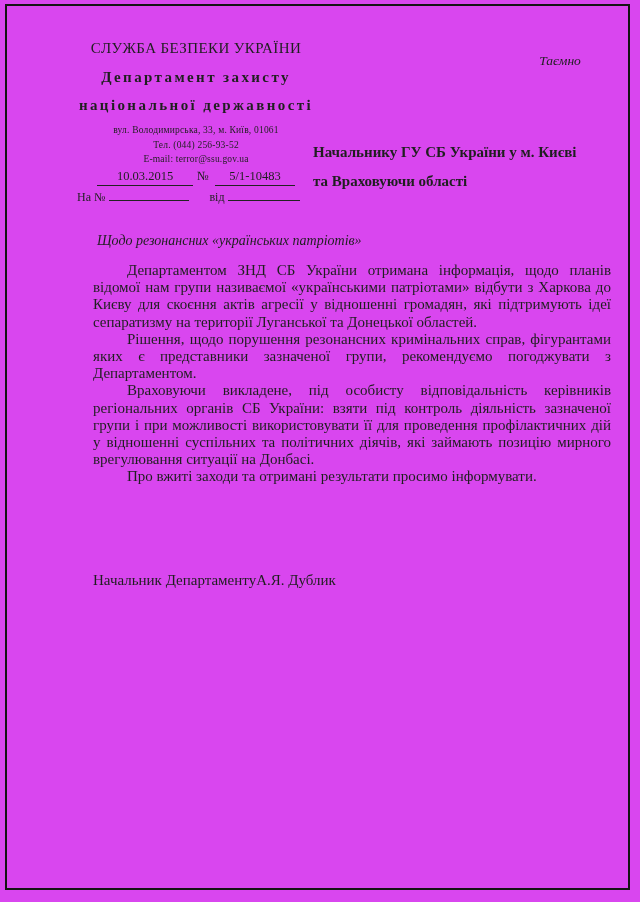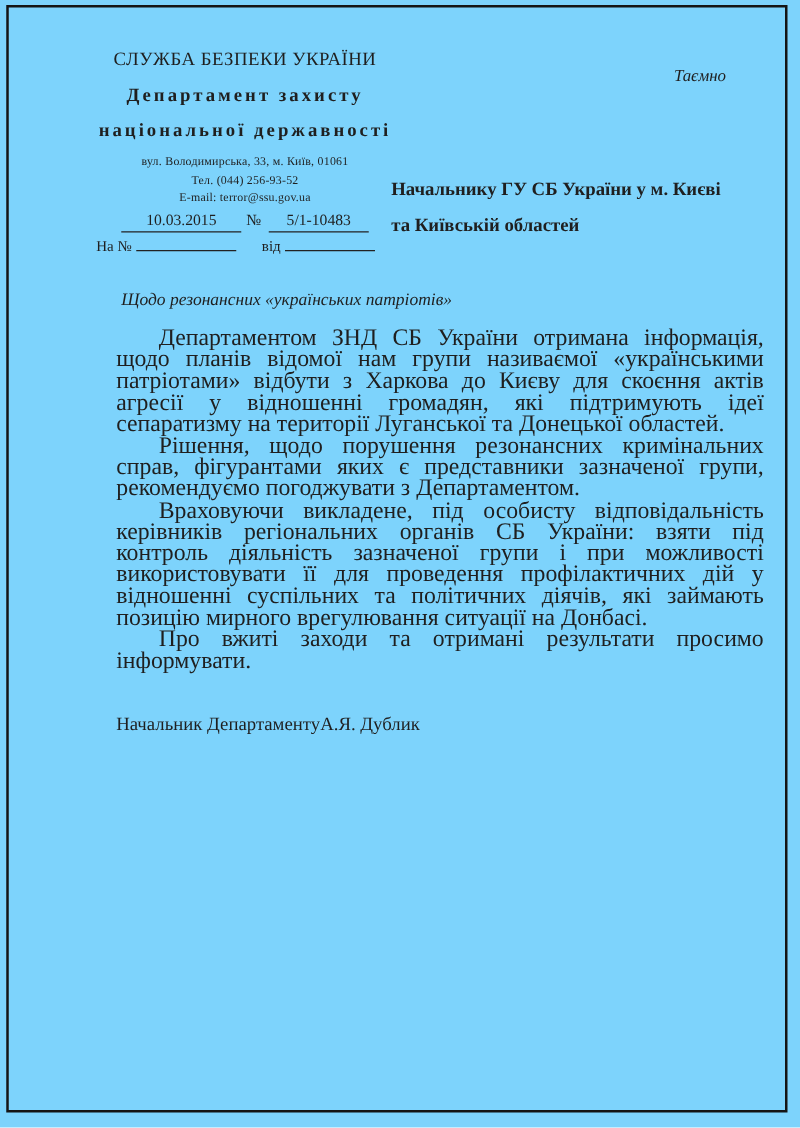--- a/index.html
+++ b/index.html
@@ -9,21 +9,21 @@
     width: 640px;
     height: 902px;
     font-family: "Liberation Serif", "DejaVu Serif", serif;
     color: #1f1f1f;
     -webkit-font-smoothing: antialiased;
   }
   .page {
     position: relative;
     width: 640px;
     height: 902px;
-    background: #7dd3fc;
+    background: #d946ef;
     overflow: hidden;
   }
   .frame {
     position: absolute;
     left: 5px;
     top: 4px;
     width: 625px;
     height: 886px;
     border: 2.5px solid #141414;
     box-sizing: border-box;
@@ -109,21 +109,21 @@
     font-style: italic;
     font-size: 14px;
   }
 
   
   .body-text {
     position: absolute;
     left: 93px;
     top: 262px;
     width: 518px;
-    font-size: 19px;
+    font-size: 15px;
     line-height: 17.2px;
     text-align: justify;
   }
   .body-text p {
     margin: 0;
     text-indent: 34px;
   }
 
   
   .signature {
@@ -159,21 +159,21 @@
       <span class="uline date-cell">10.03.2015</span><span class="no-sign">№</span><span class="uline num-cell">5/1-10483</span>
     </div>
 
     <div class="reply-line">
       <span>На №</span><span class="uline blank1"></span><span class="reply-from">від</span><span class="uline blank2"></span>
     </div>
   </div>
 
   <div class="addressee">
     <div>Начальнику ГУ СБ України у м. Києві</div>
-    <div>та Київській областей</div>
+    <div>та Враховуючи області</div>
   </div>
 
   <div class="subject">Щодо резонансних «українських патріотів»</div>
 
   <div class="body-text">
     <p>Департаментом ЗНД СБ України отримана інформація, щодо планів відомої нам групи називаємої «українськими патріотами» відбути з Харкова до Києву для скоєння актів агресії у відношенні громадян, які підтримують ідеї сепаратизму на території Луганської та Донецької областей.</p>
     <p>Рішення, щодо порушення резонансних кримінальних справ, фігурантами яких є представники зазначеної групи, рекомендуємо погоджувати з Департаментом.</p>
     <p>Враховуючи викладене, під особисту відповідальність керівників регіональних органів СБ України: взяти під контроль діяльність зазначеної групи і при можливості використовувати її для проведення профілактичних дій у відношенні суспільних та політичних діячів, які займають позицію мирного врегулювання ситуації на Донбасі.</p>
     <p>Про вжиті заходи та отримані результати просимо інформувати.</p>
   </div>

